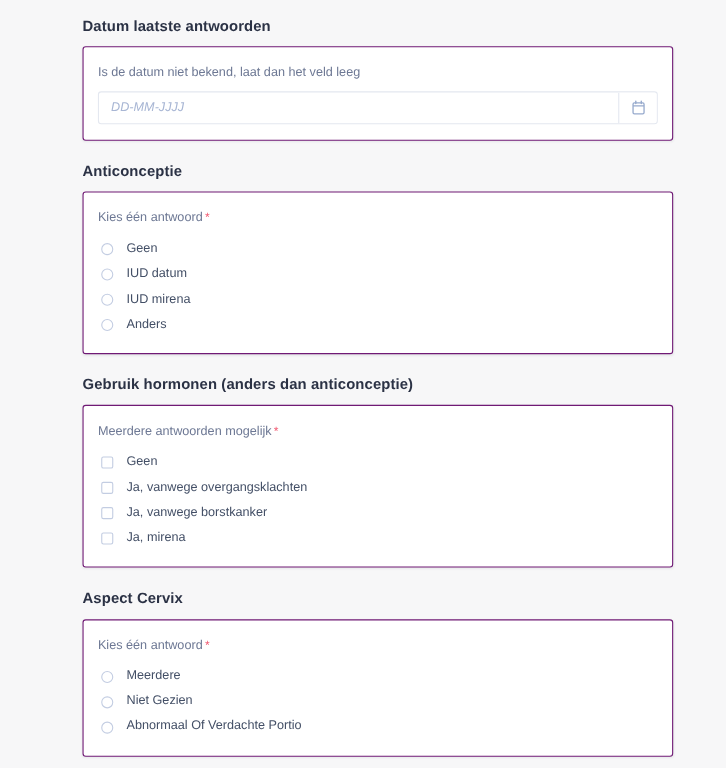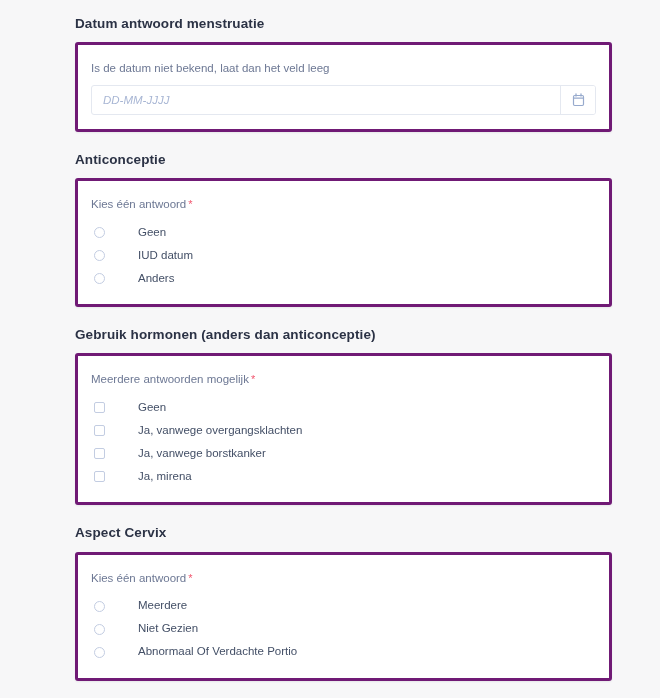--- a/index.html
+++ b/index.html
@@ -28,21 +28,21 @@
     font-size: 13.5px;
     font-weight: bold;
     color: #2b3245;
     letter-spacing: 0.1px;
     margin: 0 0 10px 0;
     line-height: 1.2;
   }
   .gap { height: 20px; }
   .card {
     background: #ffffff;
-    border: 3px solid #701a75;
+    border: 1px solid #701a75;
     border-radius: 3px;
     box-shadow: 0 1px 2px rgba(35,40,60,0.07);
     padding: 16px 13px 14px 13px;
   }
   .field-label {
     font-size: 11.5px;
     color: #6d7894;
     margin: 0 0 9px 0;
     line-height: 1.3;
   }
@@ -88,21 +88,20 @@
     cursor: pointer;
     padding: 0;
   }
   .cal-icon { display: block; }
   
   .option {
     display: flex;
     align-items: center;
     height: 23px;
     cursor: pointer;
-    gap: 21px;
   }
   .radio-mark {
     width: 11px;
     height: 11px;
     border: 1px solid #c3cde2;
     border-radius: 50%;
     background: #fff;
     flex: 0 0 auto;
     margin-left: 3px;
   }
@@ -122,21 +121,21 @@
     margin-left: 12px;
     line-height: 1;
   }
 </style>
 </head>
 <body>
 
 <div class="page">
   <div id="sections-root">
       <div class="section">
-        <div class="section-heading">Datum antwoord menstruatie</div>
+        <div class="section-heading">Datum laatste antwoorden</div>
         <div class="card">
           <div class="field-label"><span>Is de datum niet bekend, laat dan het veld leeg</span></div>
           <div class="date-row">
             <input class="date-input" type="text" placeholder="DD-MM-JJJJ" style="">
             <button class="date-btn">
               <svg class="cal-icon" width="13" height="14" viewBox="0 0 13 14">
                 <rect x="1.5" y="2.5" width="10" height="10" rx="1.2" fill="none" stroke="#97aacd" stroke-width="1.2"></rect>
                 <line x1="1.5" y1="5.2" x2="11.5" y2="5.2" stroke="#97aacd" stroke-width="1.2"></line>
                 <line x1="4" y1="0.9" x2="4" y2="3.1" stroke="#97aacd" stroke-width="1.3" stroke-linecap="round"></line>
                 <line x1="9" y1="0.9" x2="9" y2="3.1" stroke="#97aacd" stroke-width="1.3" stroke-linecap="round"></line>
@@ -153,20 +152,24 @@
           <div class="option">
             <span class="radio-mark"></span>
             <span class="option-label">Geen</span>
           </div>
           <div class="option">
             <span class="radio-mark"></span>
             <span class="option-label">IUD datum</span>
           </div>
           <div class="option">
             <span class="radio-mark"></span>
+            <span class="option-label">IUD mirena</span>
+          </div>
+          <div class="option">
+            <span class="radio-mark"></span>
             <span class="option-label">Anders</span>
           </div>
         </div>
       </div>
       <div class="gap"></div>
       <div class="section">
         <div class="section-heading">Gebruik hormonen (anders dan anticonceptie)</div>
         <div class="card">
           <div class="field-label"><span>Meerdere antwoorden mogelijk</span><span class="req-star">*</span></div>
           <div class="option">

